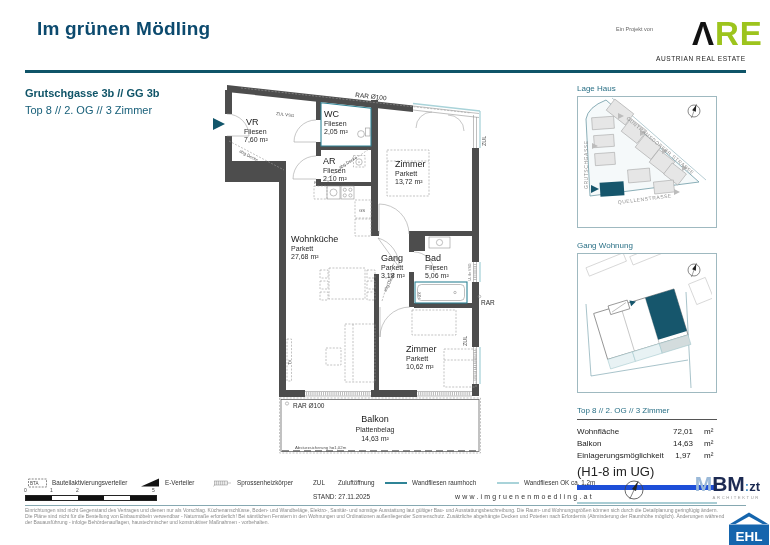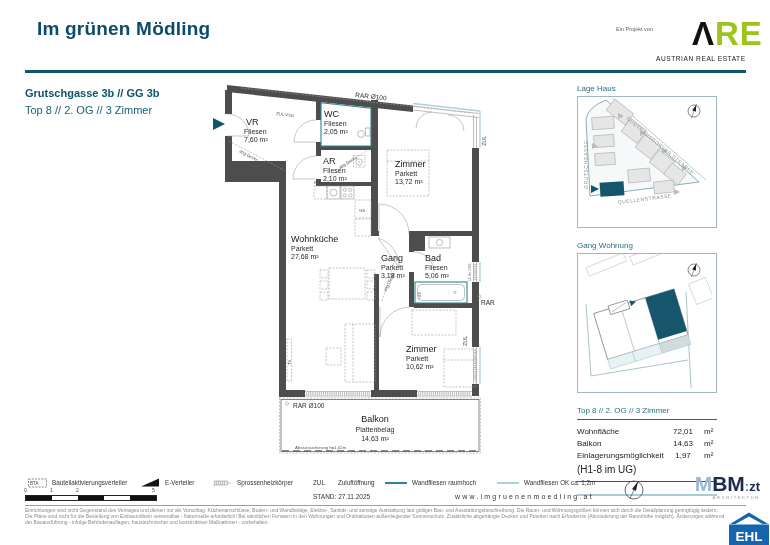--- a/index.html
+++ b/index.html
@@ -38,21 +38,21 @@
   .map-title{font-size:8px;color:#2a7086;margin:0 0 3px 0}
   .map-box{border:1px solid #9fb9c0;background:#fff}
   .mp-st{font-size:5px;fill:#8f8f8f;letter-spacing:.55px}
   .details{margin-top:13px}
   .details-title{font-size:8px;color:#2a7086;padding-bottom:4px;border-bottom:1px solid #555}
   .details-rows{margin-top:6px}
   .drow{display:flex;font-size:8px;color:#222;line-height:12px}
   .drow .lbl{flex:1}
   .drow .val{width:28px;text-align:center}
   .drow .unt{width:13px;margin-left:7px}
-  .details-note{font-size:10px;color:#222;margin-top:2px;padding-bottom:6px;border-bottom:1px solid #1d4ed8}
+  .details-note{font-size:13px;color:#222;margin-top:2px;padding-bottom:6px;border-bottom:5px solid #1d4ed8}
   .sb-teal{height:2px;background:#a9cdd4;margin-top:12px}
   
   .li{position:absolute;top:477px;height:11px;display:flex;align-items:center;gap:5px;font-size:6.3px;color:#333}
   .swatch-t{width:22px;height:2px;background:#2f8496}
   .swatch-l{width:22px;height:2px;background:#a9d3d9}
   .zul-abbr{font-size:6.3px;color:#333;margin-right:8px}
   .scalenum{position:absolute;top:487px;font-size:5px;color:#444}
   .scalebar{position:absolute;left:25px;top:495px;width:130px;height:4px;display:flex;border:.5px solid #222}
   .scalebar div{height:100%}
   .stand{position:absolute;left:313px;top:493px;font-size:6.5px;color:#333}

